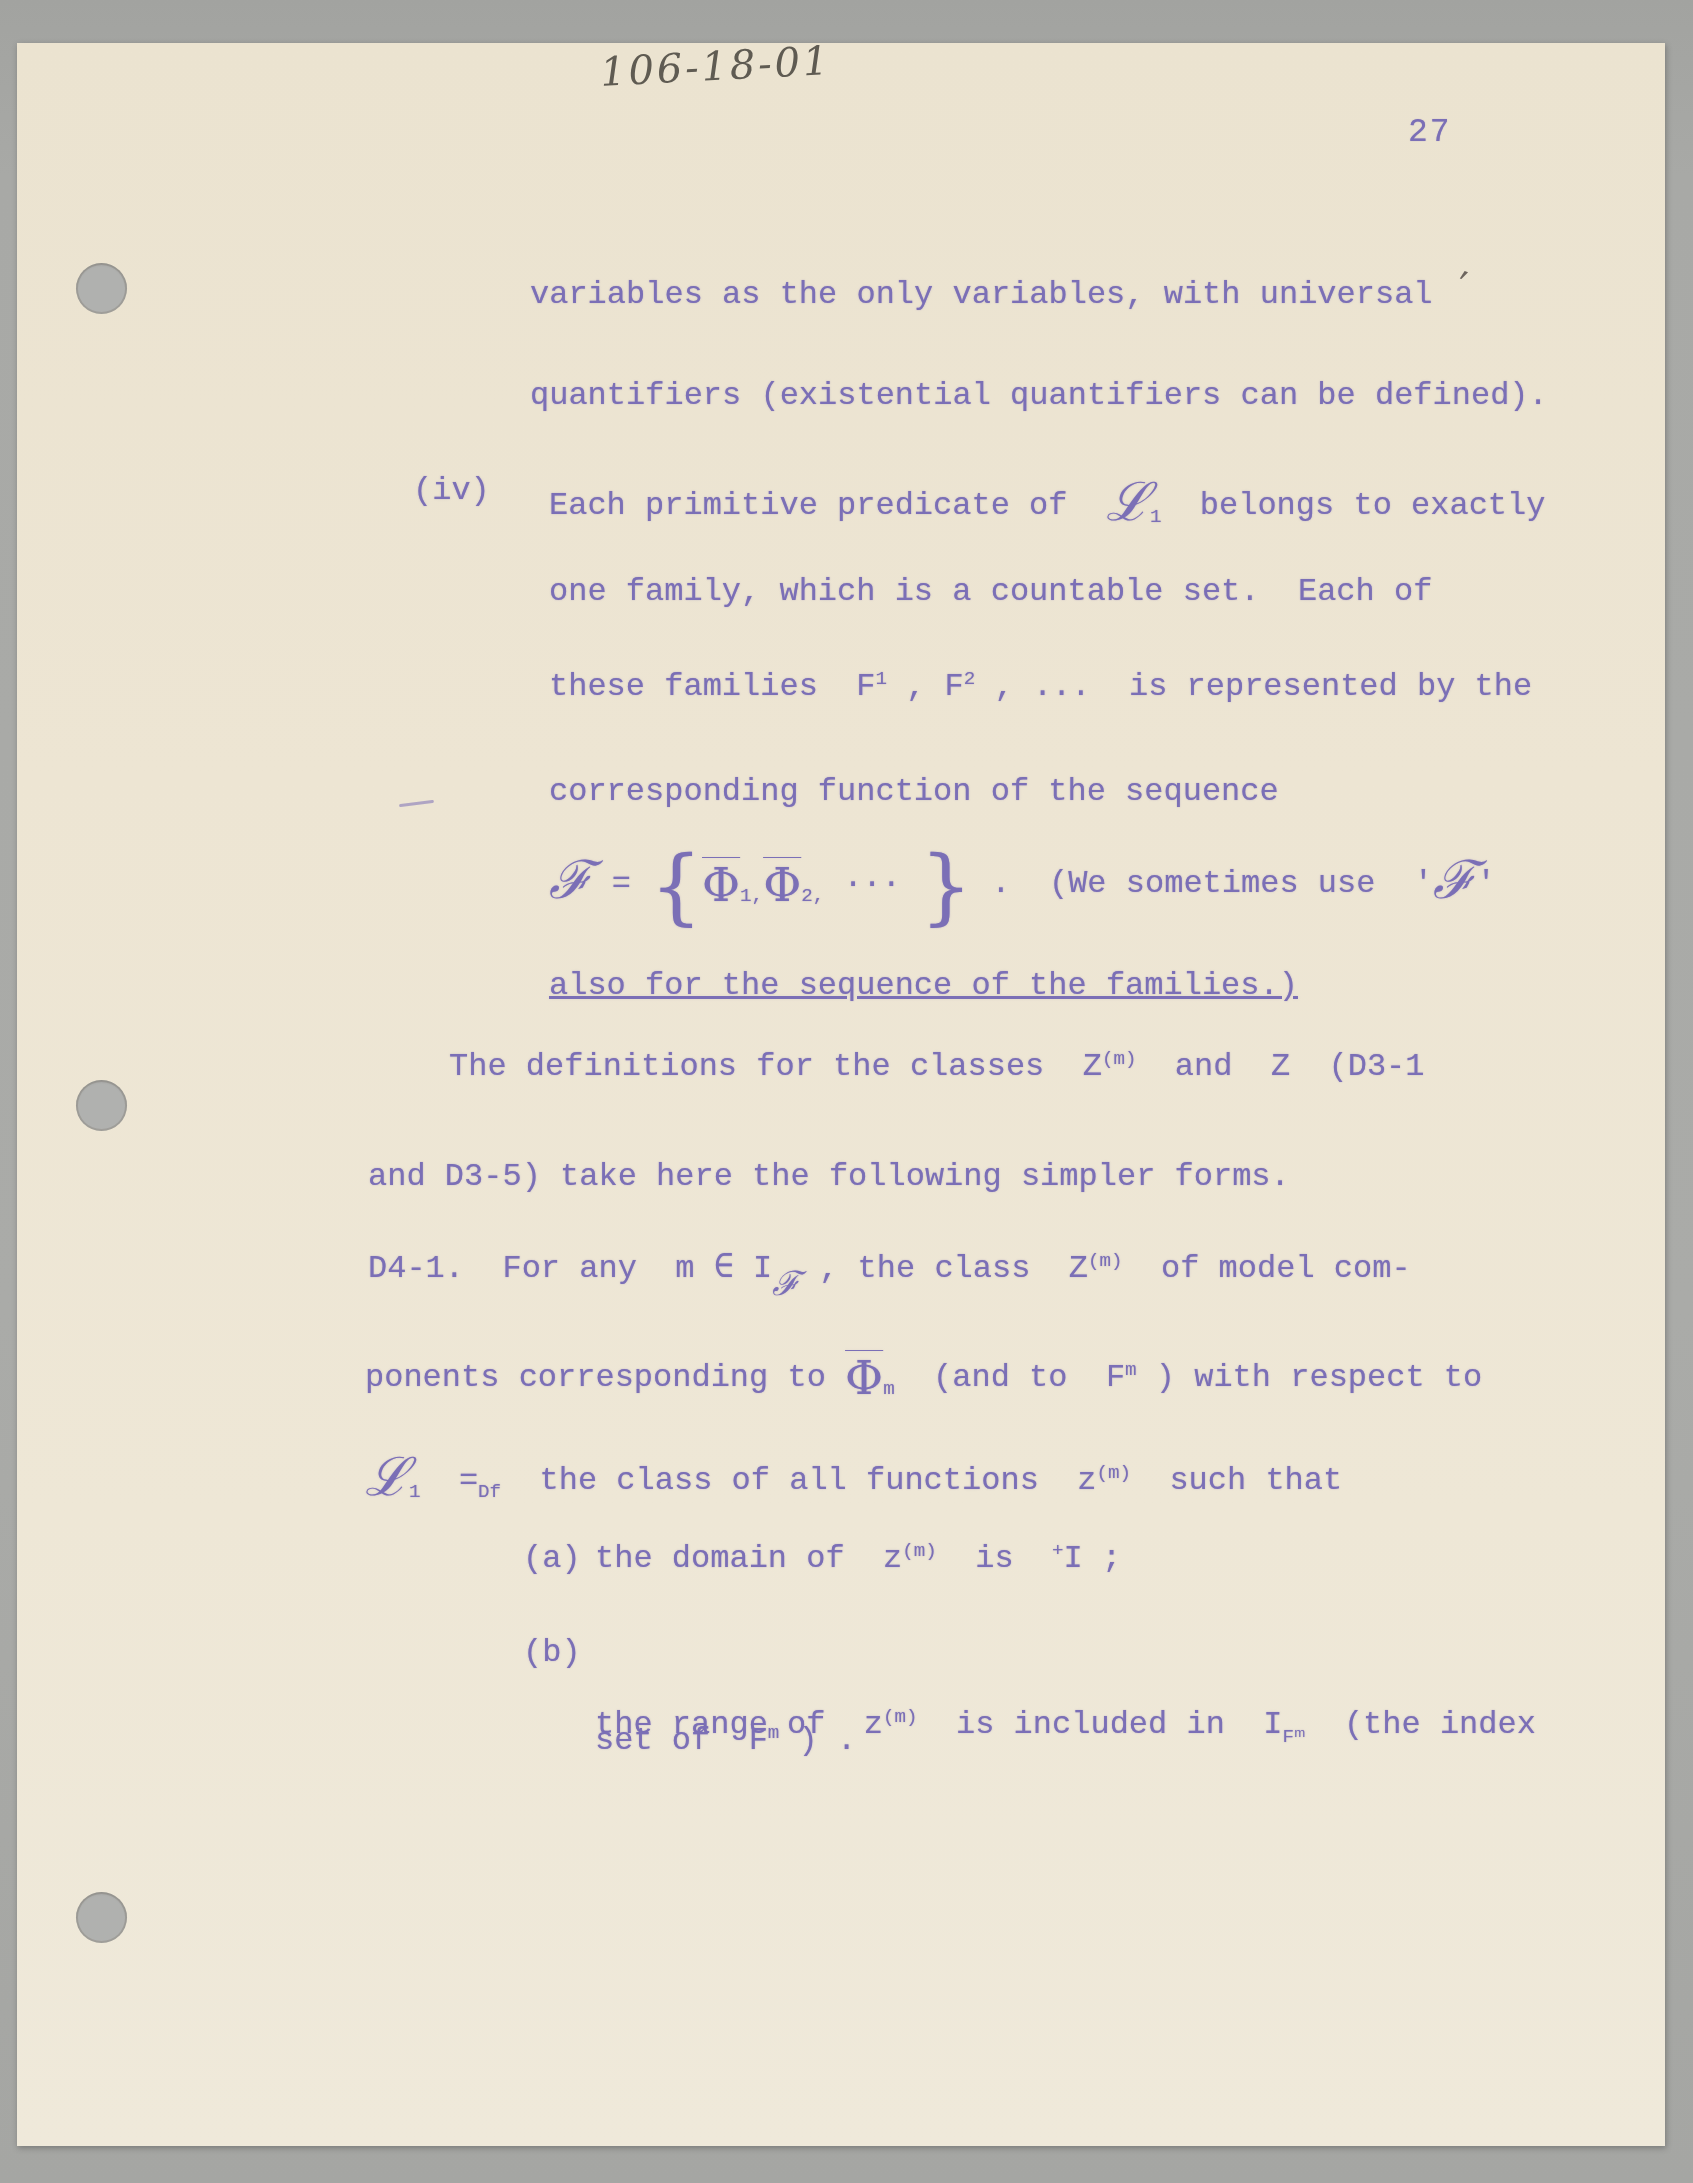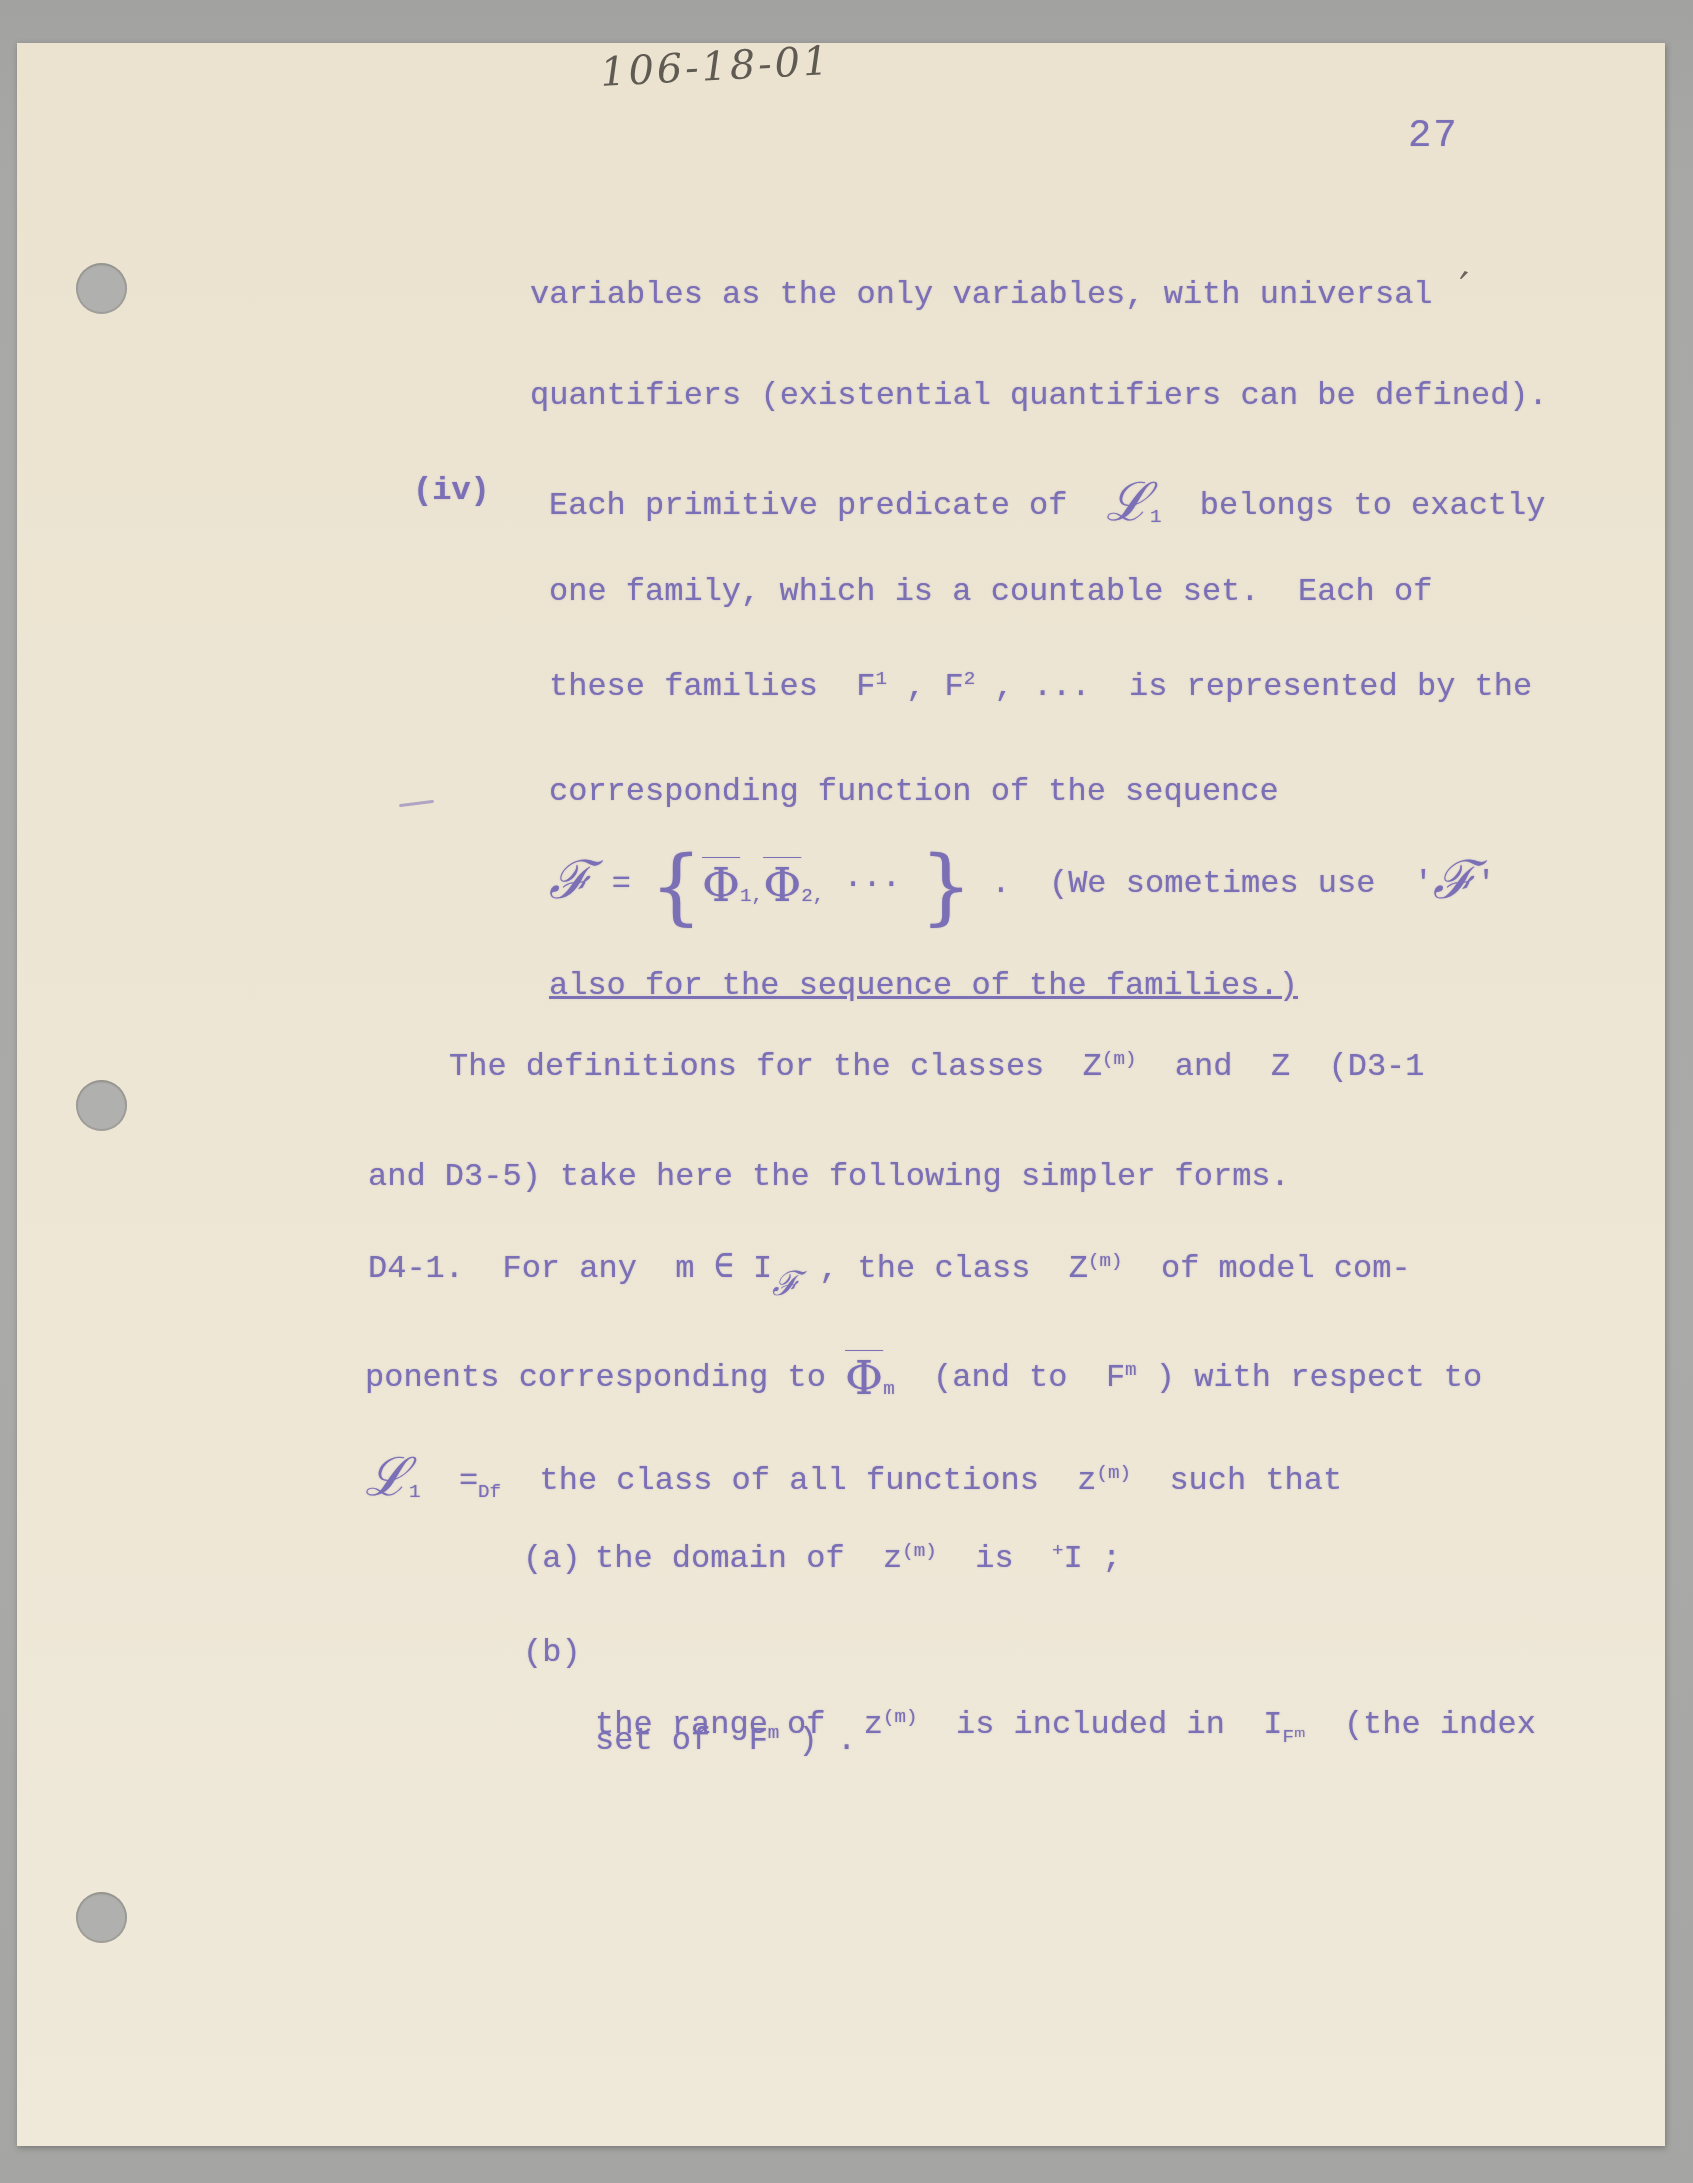--- a/index.html
+++ b/index.html
@@ -47,21 +47,21 @@
     font-size: 40px;
     letter-spacing: 2.9px;
     transform: rotate(-3deg);
     white-space: pre;
   }
   .page-number {
     position: absolute;
     left: 1391px;
     top: 71px;
     color: #7b6fb6;
-    font-size: 39px;
+    font-size: 33px;
     letter-spacing: 1.9px;
     text-shadow: 0 0 1px rgba(123,111,182,0.6);
   }
   .typed-line {
     position: absolute;
     white-space: pre;
     color: #7b6fb6;
     font-size: 32px;
     line-height: 1.1;
     text-shadow: 0 0 1px rgba(123,111,182,0.55), 0 0 2.9px rgba(123,111,182,0.12);
@@ -120,21 +120,21 @@
 
 <div class="scan-bg"></div>
 
 <div class="page">
   <div class="pencil-note">106-18-01</div>
   <div class="page-number">27</div>
 
   <div id="typed-text-layer">
       <div class="typed-line" style="left: 513px; top: 234px; text-align: center;"><span class="seg">variables as the only variables, with universal</span></div>
       <div class="typed-line" style="left: 513px; top: 335px;"><span class="seg">quantifiers (existential quantifiers can be defined).</span></div>
-      <div class="typed-line" style="left: 396px; top: 430px; font-weight: bold;"><span class="seg">(iv)</span></div>
+      <div class="typed-line" style="left: 396px; top: 430px;"><span class="seg">(iv)</span></div>
       <div class="typed-line" style="left: 532px; top: 430px;"><span class="seg">Each primitive predicate of  </span><span class="seg script">ℒ</span><span class="seg sub">1</span><span class="seg">  belongs to exactly</span></div>
       <div class="typed-line" style="left: 532px; top: 531px;"><span class="seg">one family, which is a countable set.  Each of</span></div>
       <div class="typed-line" style="left: 532px; top: 626px;"><span class="seg">these families  F</span><span class="seg sup">1</span><span class="seg"> , F</span><span class="seg sup">2</span><span class="seg"> , ...  is represented by the</span></div>
       <div class="typed-line" style="left: 532px; top: 731px;"><span class="seg">corresponding function of the sequence</span></div>
       <div class="typed-line" style="left: 532px; top: 799px;"><span class="seg script">ℱ</span><span class="seg"> = </span><span class="seg brace">{</span><span class="seg phi">Φ</span><span class="seg sub">1,</span><span class="seg phi">Φ</span><span class="seg sub">2,</span><span class="seg"> ··· </span><span class="seg brace">}</span><span class="seg"> .  (We sometimes use  '</span><span class="seg script">ℱ</span><span class="seg">'</span></div>
       <div class="typed-line" style="left: 532px; top: 925px; text-decoration: underline;"><span class="seg">also for the sequence of the families.)</span></div>
       <div class="typed-line" style="left: 432px; top: 1006px;"><span class="seg">The definitions for the classes  Z</span><span class="seg sup">(m)</span><span class="seg">  and  Z  (D3-1</span></div>
       <div class="typed-line" style="left: 351px; top: 1116px;"><span class="seg">and D3-5) take here the following simpler forms.</span></div>
       <div class="typed-line" style="left: 351px; top: 1207px;"><span class="seg u">D4-1.</span><span class="seg">  For any  m </span><span class="seg elem">∈</span><span class="seg"> I</span><span class="seg scriptsub">ℱ</span><span class="seg"> , the class  Z</span><span class="seg sup">(m)</span><span class="seg">  of model com-</span></div>
       <div class="typed-line" style="left: 348px; top: 1310px;"><span class="seg">ponents corresponding to </span><span class="seg phi">Φ</span><span class="seg sub">m</span><span class="seg">  (and to  F</span><span class="seg sup">m</span><span class="seg"> ) with respect to</span></div>

